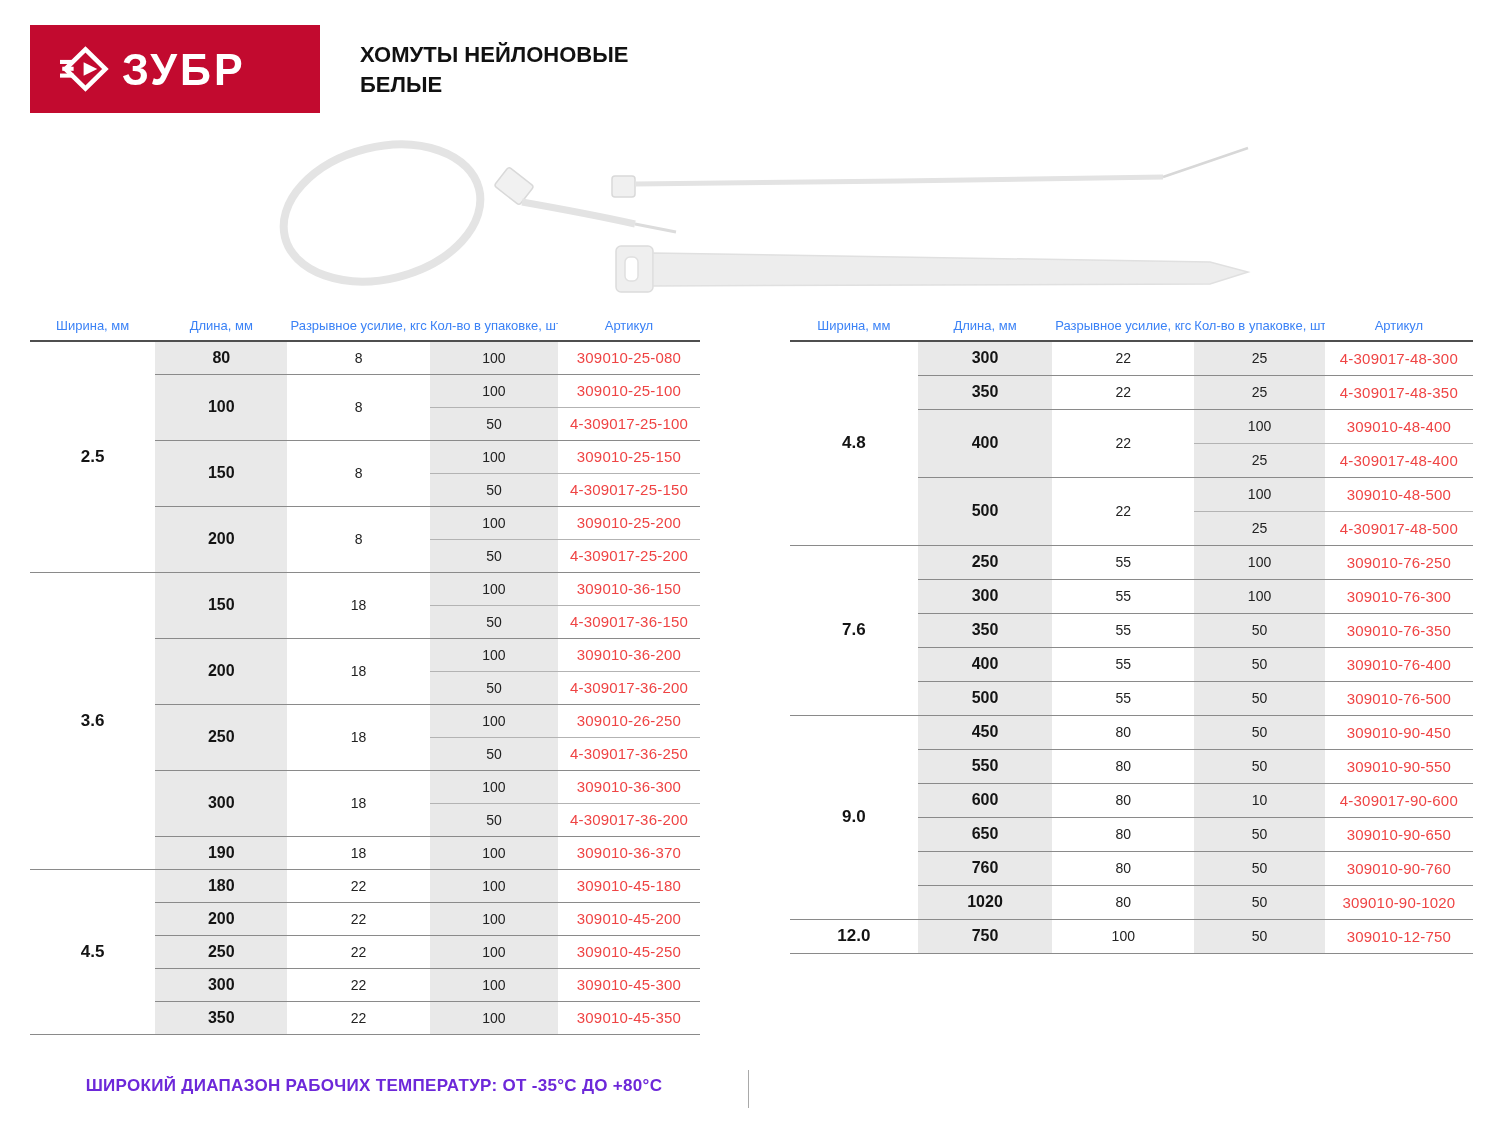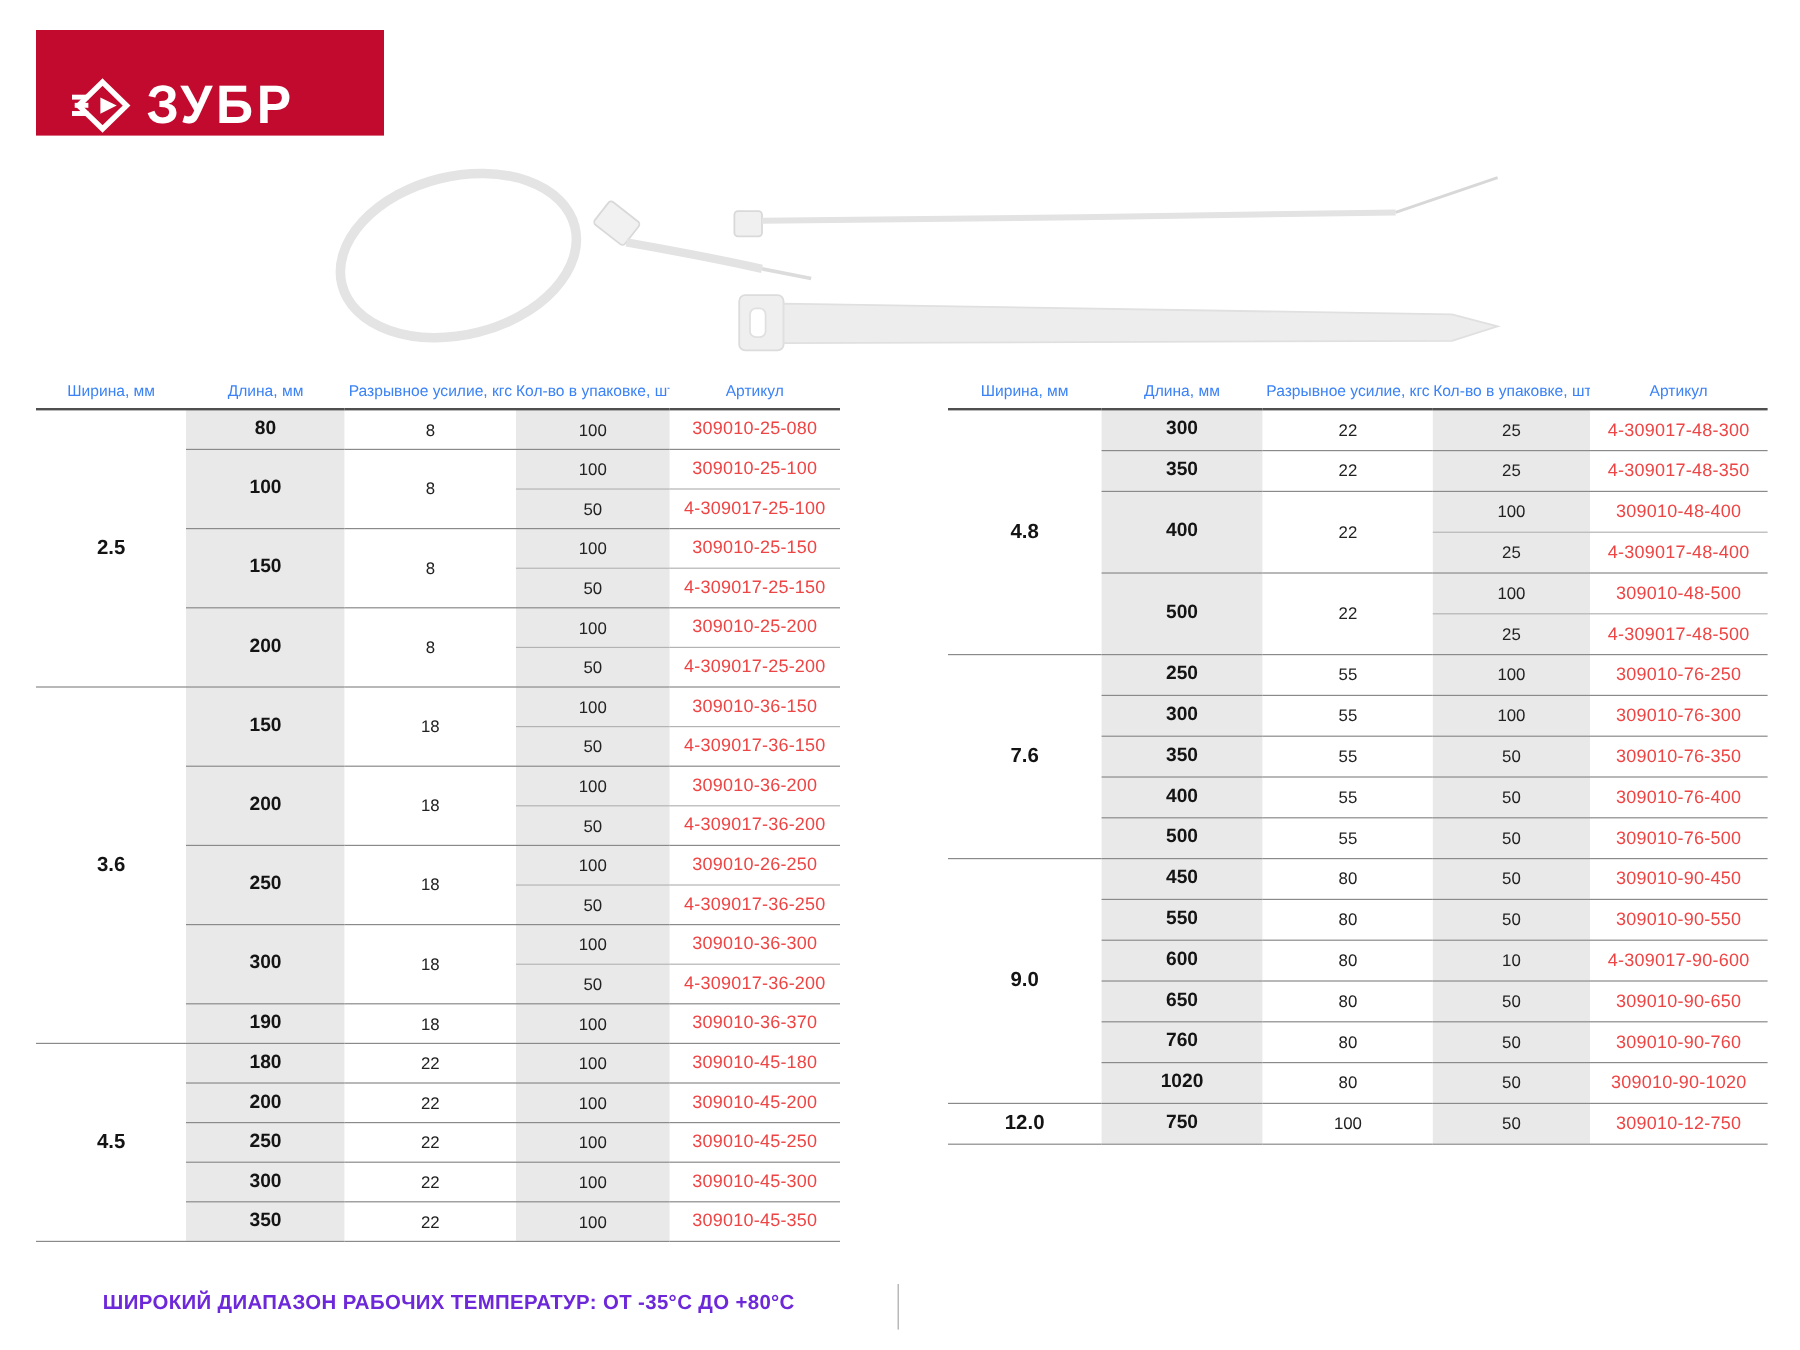--- a/index.html
+++ b/index.html
@@ -3,21 +3,21 @@
 <meta charset="utf-8">
 <style>
   html,body{margin:0;padding:0;background:#ffffff;}
   .page{
     position:relative;width:1500px;height:1125px;background:#ffffff;overflow:hidden;
     font-family:"Liberation Sans", sans-serif;color:#1c1c1c;
   }
   
   .logo{
     position:absolute;left:30px;top:25px;width:290px;height:88px;
-    background:#c20a2f;display:flex;align-items:flex-end;padding-left:30px;box-sizing:border-box;
+    background:#c20a2f;display:flex;align-items:center;padding-left:30px;box-sizing:border-box;
   }
   .logo-icon{width:50px;height:50px;flex:0 0 auto;}
   .logo-word{
     color:#ffffff;font-weight:800;font-size:43px;letter-spacing:3px;margin-left:12px;
     transform:scaleY(1.05);
   }
   .title{position:absolute;left:360px;top:40px;font-weight:700;font-size:22px;line-height:30px;color:#111;}
   
   .photo{position:absolute;left:260px;top:118px;}
   
@@ -63,20 +63,22 @@
         <rect x="5" y="45" width="25" height="9"></rect>
         <rect x="0" y="60" width="30" height="9"></rect>
       </g>
       <polygon points="56,7 100,50 56,93 12,50" fill="none" stroke="#ffffff" stroke-width="10"></polygon>
       <polygon points="52,35 82,50 52,65" fill="#ffffff"></polygon>
     </svg>
     <span class="logo-word">ЗУБР</span>
   </div>
 
   <div class="title">
+    <div>ХОМУТЫ НЕЙЛОНОВЫЕ</div>
+    <div>БЕЛЫЕ</div>
   </div>
 
   <svg class="photo" width="1040" height="200" viewBox="0 0 1040 200" aria-hidden="true">
 
     <g>
       <ellipse cx="122" cy="95" rx="100" ry="66" fill="none" stroke="#e4e4e4" stroke-width="8" transform="rotate(-14 122 95)"></ellipse>
       <rect x="238" y="56" width="32" height="24" rx="3" fill="#f1f1f1" stroke="#d9d9d9" stroke-width="1.5" transform="rotate(38 254 68)"></rect>
       <path d="M 262 84 Q 330 96 375 106" fill="none" stroke="#e3e3e3" stroke-width="7"></path>
       <path d="M 375 106 L 416 114" fill="none" stroke="#dcdcdc" stroke-width="3"></path>
     </g>

